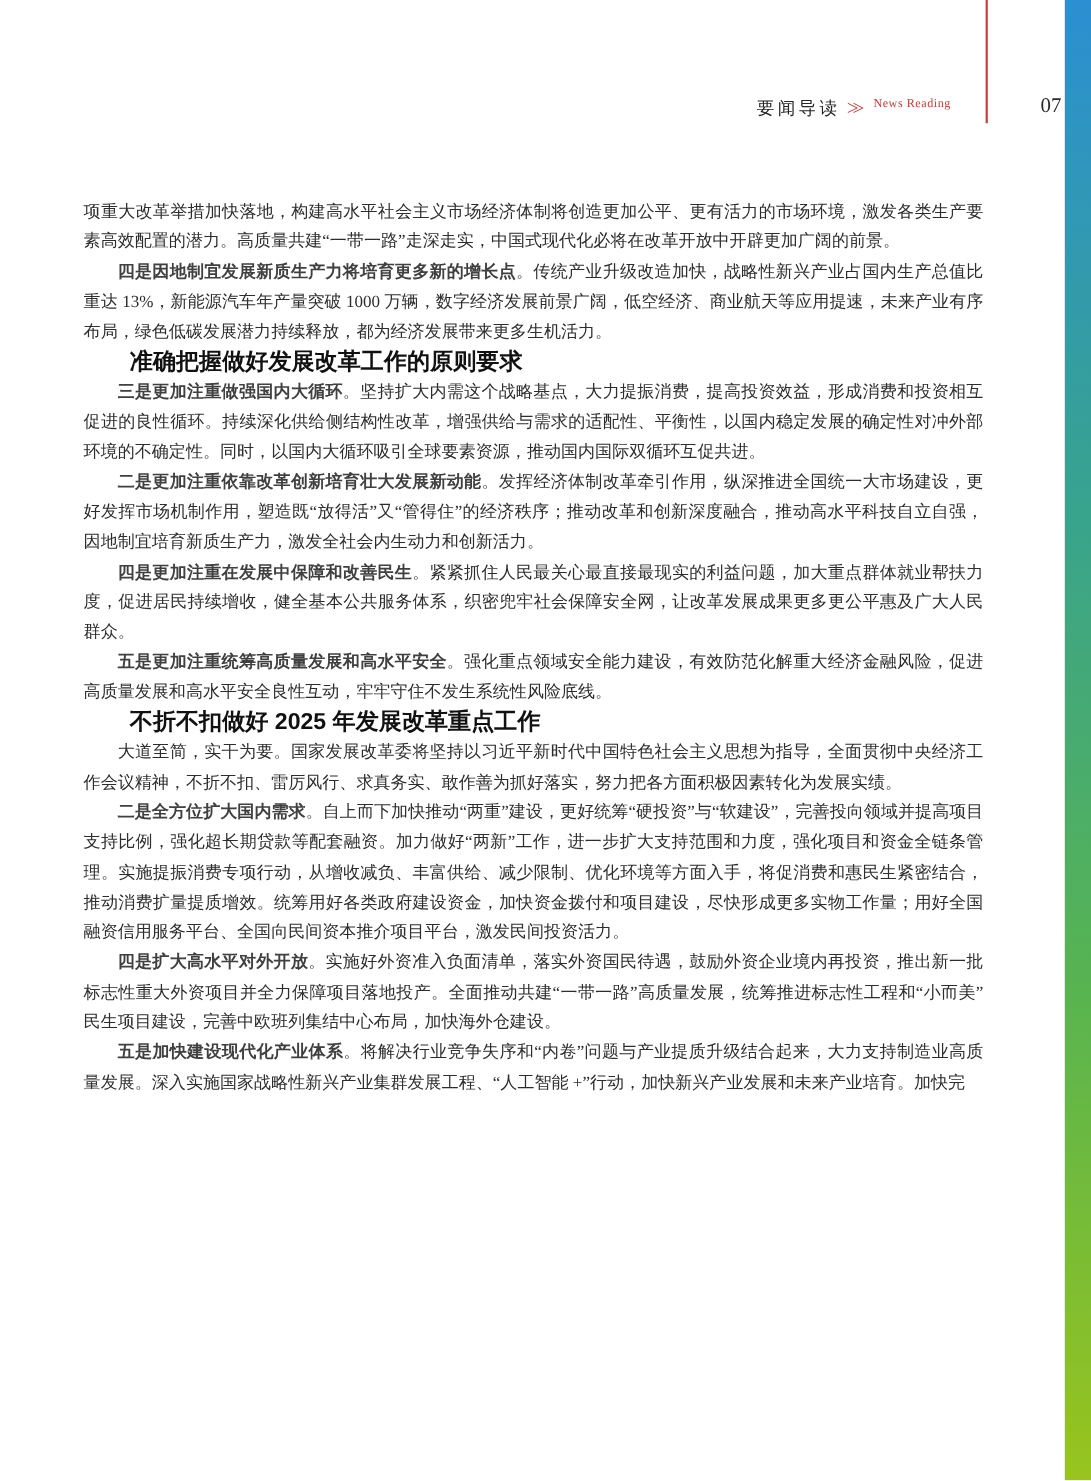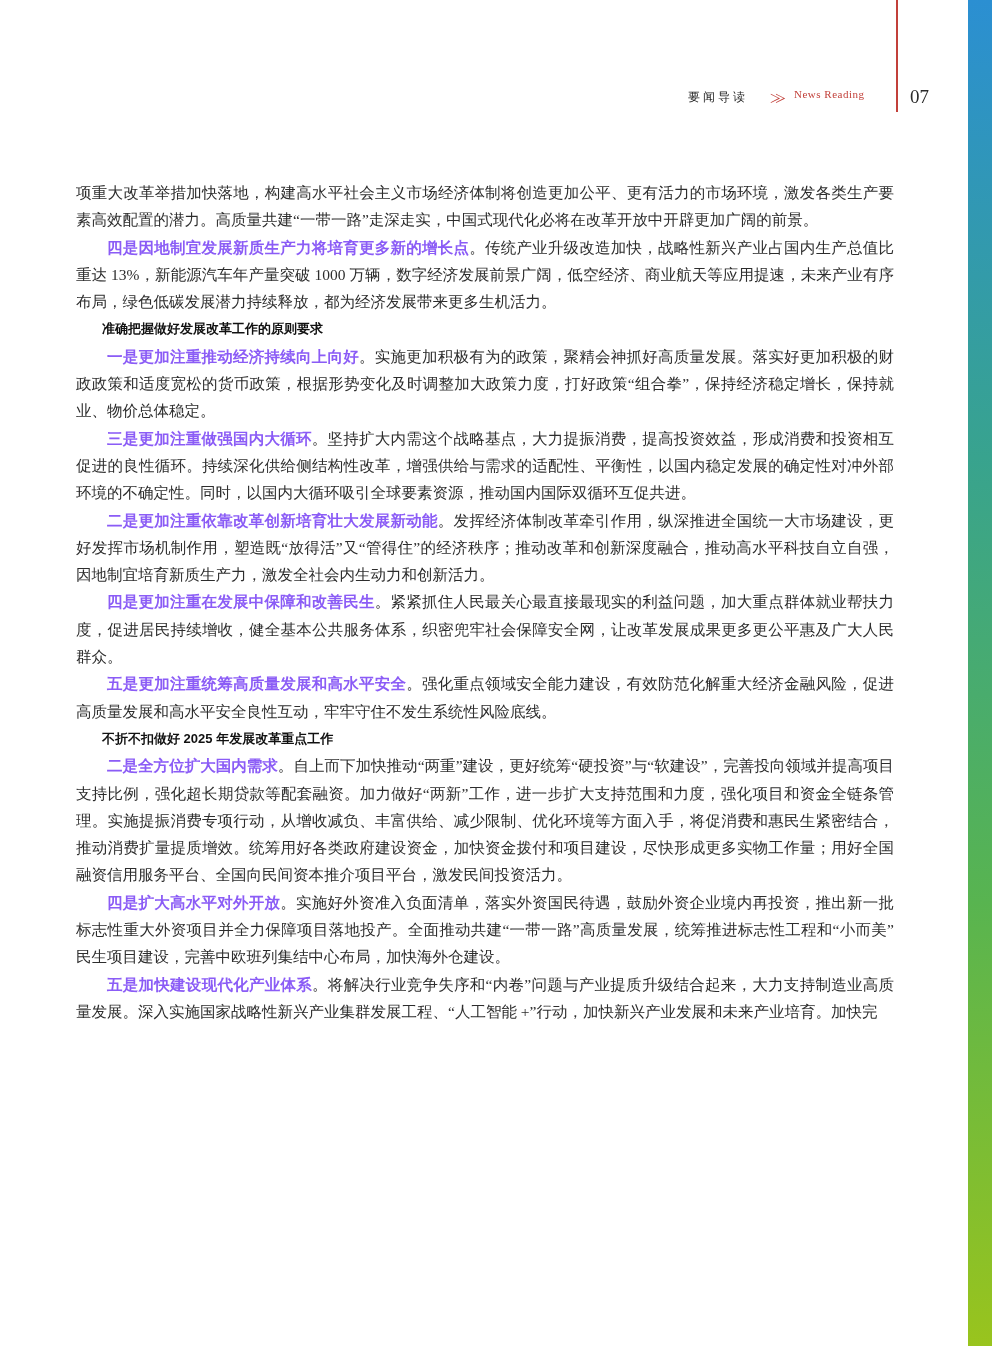--- a/index.html
+++ b/index.html
@@ -5,56 +5,56 @@
   html,body{margin:0;padding:0;background:#ffffff;}
   .page{position:relative;width:992px;height:1346px;background:#ffffff;overflow:hidden;
         font-family:"Liberation Serif","DejaVu Serif",serif;}
   
   .grad-bar{position:absolute;top:0;right:0;width:24px;height:1346px;
             background:linear-gradient(180deg,#2b8fd2 0%,#38a38e 34%,#58b450 67%,#99c41d 100%);}
   
   .head-rule{position:absolute;left:896px;top:0;width:2px;height:112px;background:#c2403a;}
   
   .h-zh{position:absolute;left:688px;top:89px;font-family:"Liberation Sans","DejaVu Sans",sans-serif;
-        font-size:12px;letter-spacing:3px;color:#252525;white-space:nowrap;}
+        font-size:16px;letter-spacing:3px;color:#252525;white-space:nowrap;}
   .h-chev{position:absolute;left:770px;top:88px;font-size:16px;color:#c2403a;}
   .h-en{position:absolute;left:794px;top:88px;font-size:11px;color:#c2403a;
         font-family:"Liberation Serif","DejaVu Serif",serif;letter-spacing:.5px;white-space:nowrap;}
-  .h-num{position:absolute;left:910px;top:86px;font-size:19px;color:#2a2a2a;
+  .h-num{position:absolute;left:946px;top:86px;font-size:19px;color:#2a2a2a;
          font-family:"Liberation Serif","DejaVu Serif",serif;}
   
   .article{position:absolute;left:76px;top:179px;width:818px;
            font-size:15.5px;line-height:27.3px;color:#2d2d2d;text-align:justify;}
   .article p{margin:0;text-indent:2em;}
   .article p.flush{text-indent:0;}
-  .article h3{margin:0;font-size:13px;line-height:27.3px;text-indent:2em;color:#111;
+  .article h3{margin:0;font-size:21px;line-height:27.3px;text-indent:2em;color:#111;
               font-family:"Liberation Sans","DejaVu Sans",sans-serif;font-weight:bold;}
-  .lead{font-weight:bold;color:#8b5cf6;font-family:"Liberation Sans","DejaVu Sans",sans-serif;margin-top:18px;}
+  .lead{font-weight:bold;color:#404040;font-family:"Liberation Sans","DejaVu Sans",sans-serif;margin-top:18px;}
 </style>
 </head>
 <body>
 
 <div class="page">
 
   <div class="grad-bar"></div>
   <div class="head-rule"></div>
 
   <span class="h-zh">要闻导读</span>
   <span class="h-chev">≫</span>
   <span class="h-en">News Reading</span>
   <span class="h-num">07</span>
 
   <div class="article">
     <p class="flush"><span class="lead"></span><span>项重大改革举措加快落地，构建高水平社会主义市场经济体制将创造更加公平、更有活力的市场环境，激发各类生产要素高效配置的潜力。高质量共建“一带一路”走深走实，中国式现代化必将在改革开放中开辟更加广阔的前景。</span></p>
     <p><span class="lead">四是因地制宜发展新质生产力将培育更多新的增长点</span><span>。传统产业升级改造加快，战略性新兴产业占国内生产总值比重达 13%，新能源汽车年产量突破 1000 万辆，数字经济发展前景广阔，低空经济、商业航天等应用提速，未来产业有序布局，绿色低碳发展潜力持续释放，都为经济发展带来更多生机活力。</span></p>
     <h3>准确把握做好发展改革工作的原则要求</h3>
-    <p><span class="lead">一是更加注重推动经济持续向上向好</span><span>。实施更加积极有为的政策，聚精会神抓好高质量发展。落实好更加积极的财政政策和适度宽松的货币政策，根据形势变化及时调整加大政策力度，打好政策“组合拳”，保持经济稳定增长，保持就业、物价总体稳定。</span></p>
     <p><span class="lead">三是更加注重做强国内大循环</span><span>。坚持扩大内需这个战略基点，大力提振消费，提高投资效益，形成消费和投资相互促进的良性循环。持续深化供给侧结构性改革，增强供给与需求的适配性、平衡性，以国内稳定发展的确定性对冲外部环境的不确定性。同时，以国内大循环吸引全球要素资源，推动国内国际双循环互促共进。</span></p>
     <p><span class="lead">二是更加注重依靠改革创新培育壮大发展新动能</span><span>。发挥经济体制改革牵引作用，纵深推进全国统一大市场建设，更好发挥市场机制作用，塑造既“放得活”又“管得住”的经济秩序；推动改革和创新深度融合，推动高水平科技自立自强，因地制宜培育新质生产力，激发全社会内生动力和创新活力。</span></p>
     <p><span class="lead">四是更加注重在发展中保障和改善民生</span><span>。紧紧抓住人民最关心最直接最现实的利益问题，加大重点群体就业帮扶力度，促进居民持续增收，健全基本公共服务体系，织密兜牢社会保障安全网，让改革发展成果更多更公平惠及广大人民群众。</span></p>
     <p><span class="lead">五是更加注重统筹高质量发展和高水平安全</span><span>。强化重点领域安全能力建设，有效防范化解重大经济金融风险，促进高质量发展和高水平安全良性互动，牢牢守住不发生系统性风险底线。</span></p>
     <h3>不折不扣做好 2025 年发展改革重点工作</h3>
+    <p><span class="lead"></span><span>大道至简，实干为要。国家发展改革委将坚持以习近平新时代中国特色社会主义思想为指导，全面贯彻中央经济工作会议精神，不折不扣、雷厉风行、求真务实、敢作善为抓好落实，努力把各方面积极因素转化为发展实绩。</span></p>
     <p><span class="lead">二是全方位扩大国内需求</span><span>。自上而下加快推动“两重”建设，更好统筹“硬投资”与“软建设”，完善投向领域并提高项目支持比例，强化超长期贷款等配套融资。加力做好“两新”工作，进一步扩大支持范围和力度，强化项目和资金全链条管理。实施提振消费专项行动，从增收减负、丰富供给、减少限制、优化环境等方面入手，将促消费和惠民生紧密结合，推动消费扩量提质增效。统筹用好各类政府建设资金，加快资金拨付和项目建设，尽快形成更多实物工作量；用好全国融资信用服务平台、全国向民间资本推介项目平台，激发民间投资活力。</span></p>
     <p><span class="lead">四是扩大高水平对外开放</span><span>。实施好外资准入负面清单，落实外资国民待遇，鼓励外资企业境内再投资，推出新一批标志性重大外资项目并全力保障项目落地投产。全面推动共建“一带一路”高质量发展，统筹推进标志性工程和“小而美”民生项目建设，完善中欧班列集结中心布局，加快海外仓建设。</span></p>
     <p><span class="lead">五是加快建设现代化产业体系</span><span>。将解决行业竞争失序和“内卷”问题与产业提质升级结合起来，大力支持制造业高质量发展。深入实施国家战略性新兴产业集群发展工程、“人工智能 +”行动，加快新兴产业发展和未来产业培育。加快完</span></p>
   </div>
 
 </div>
 
 </body></html>

